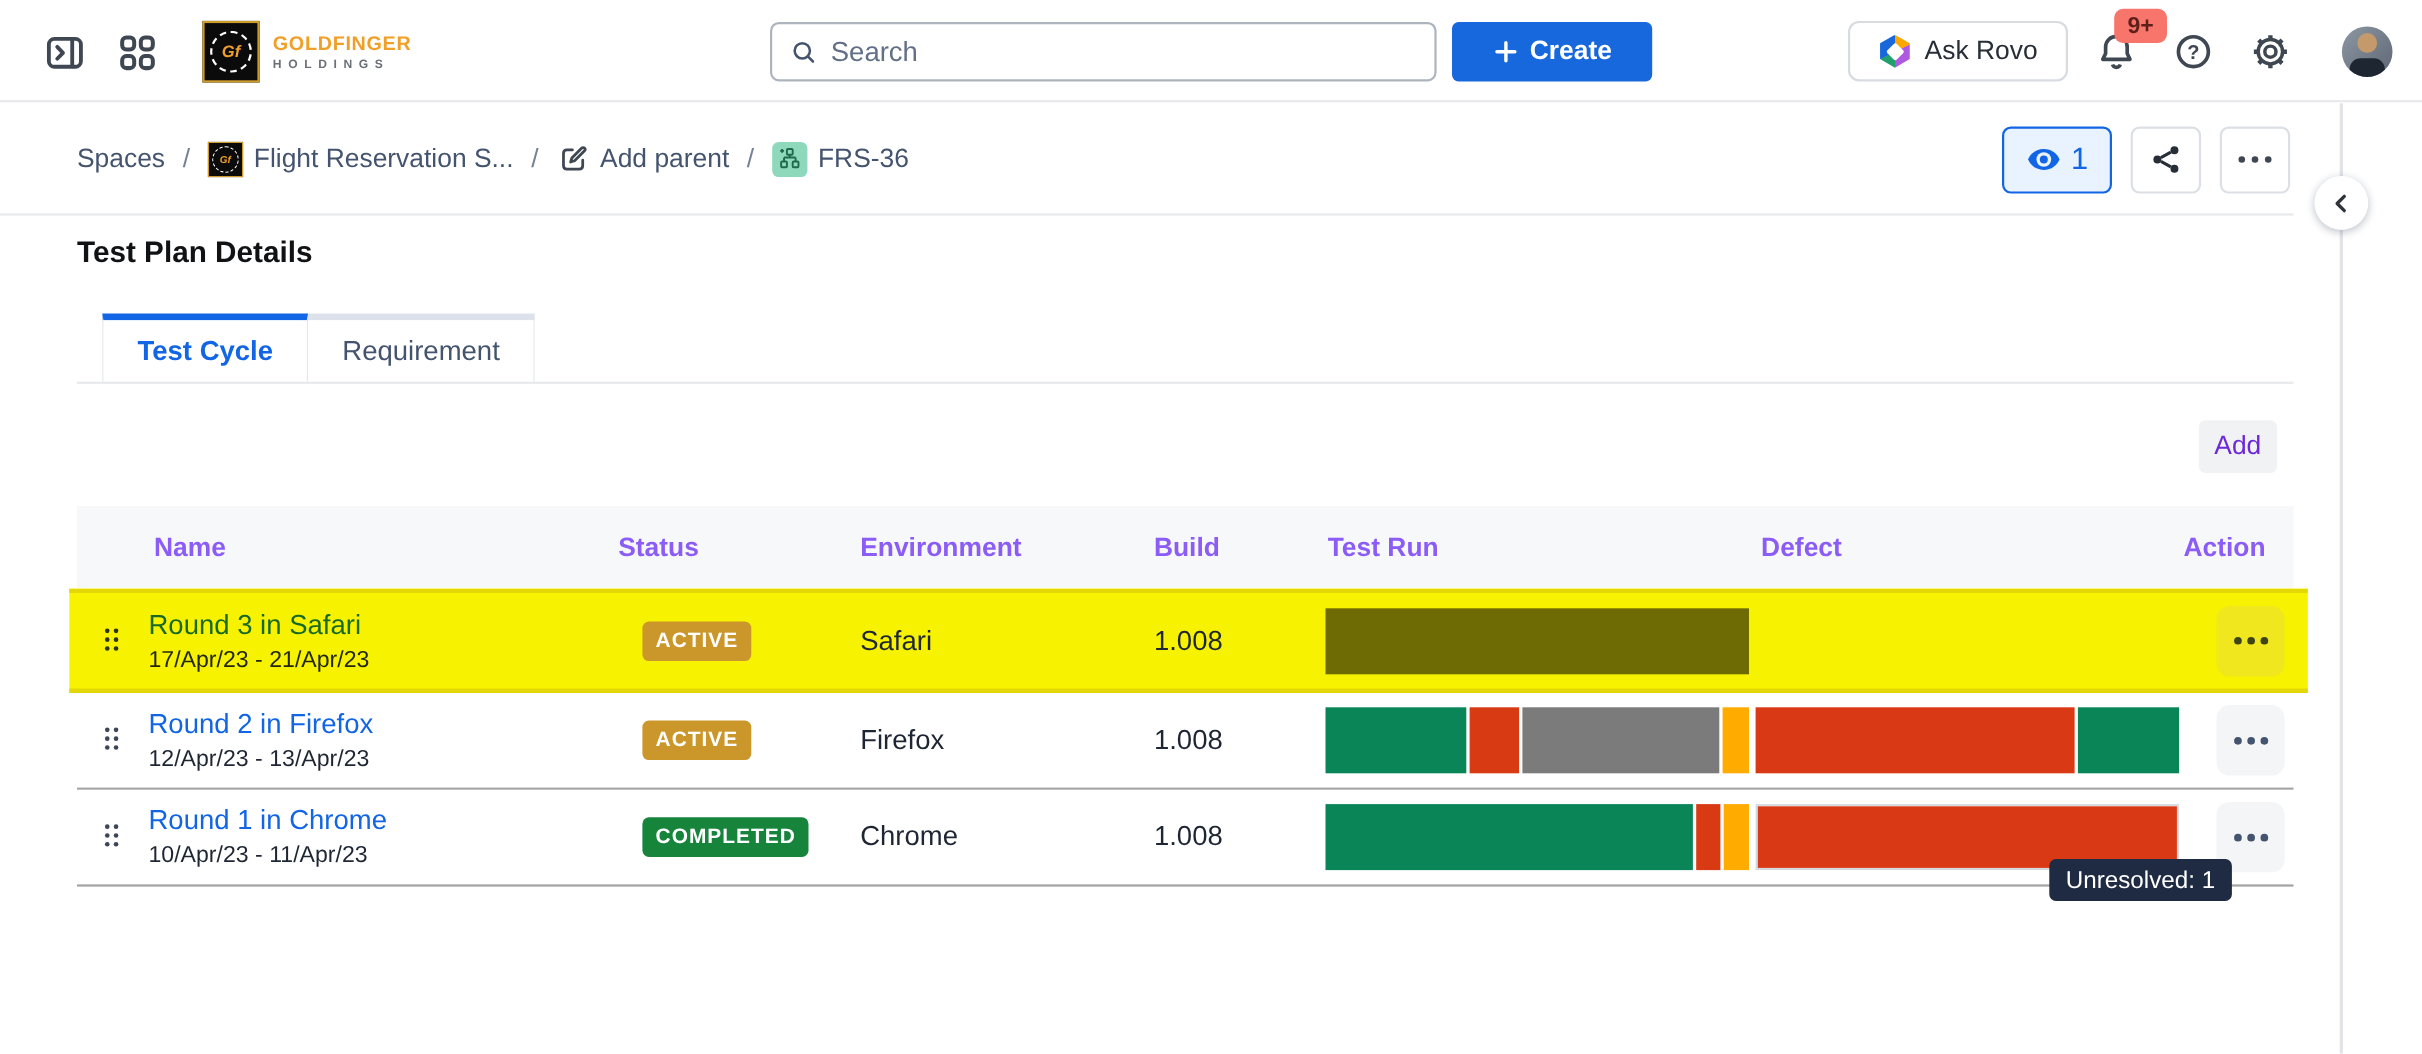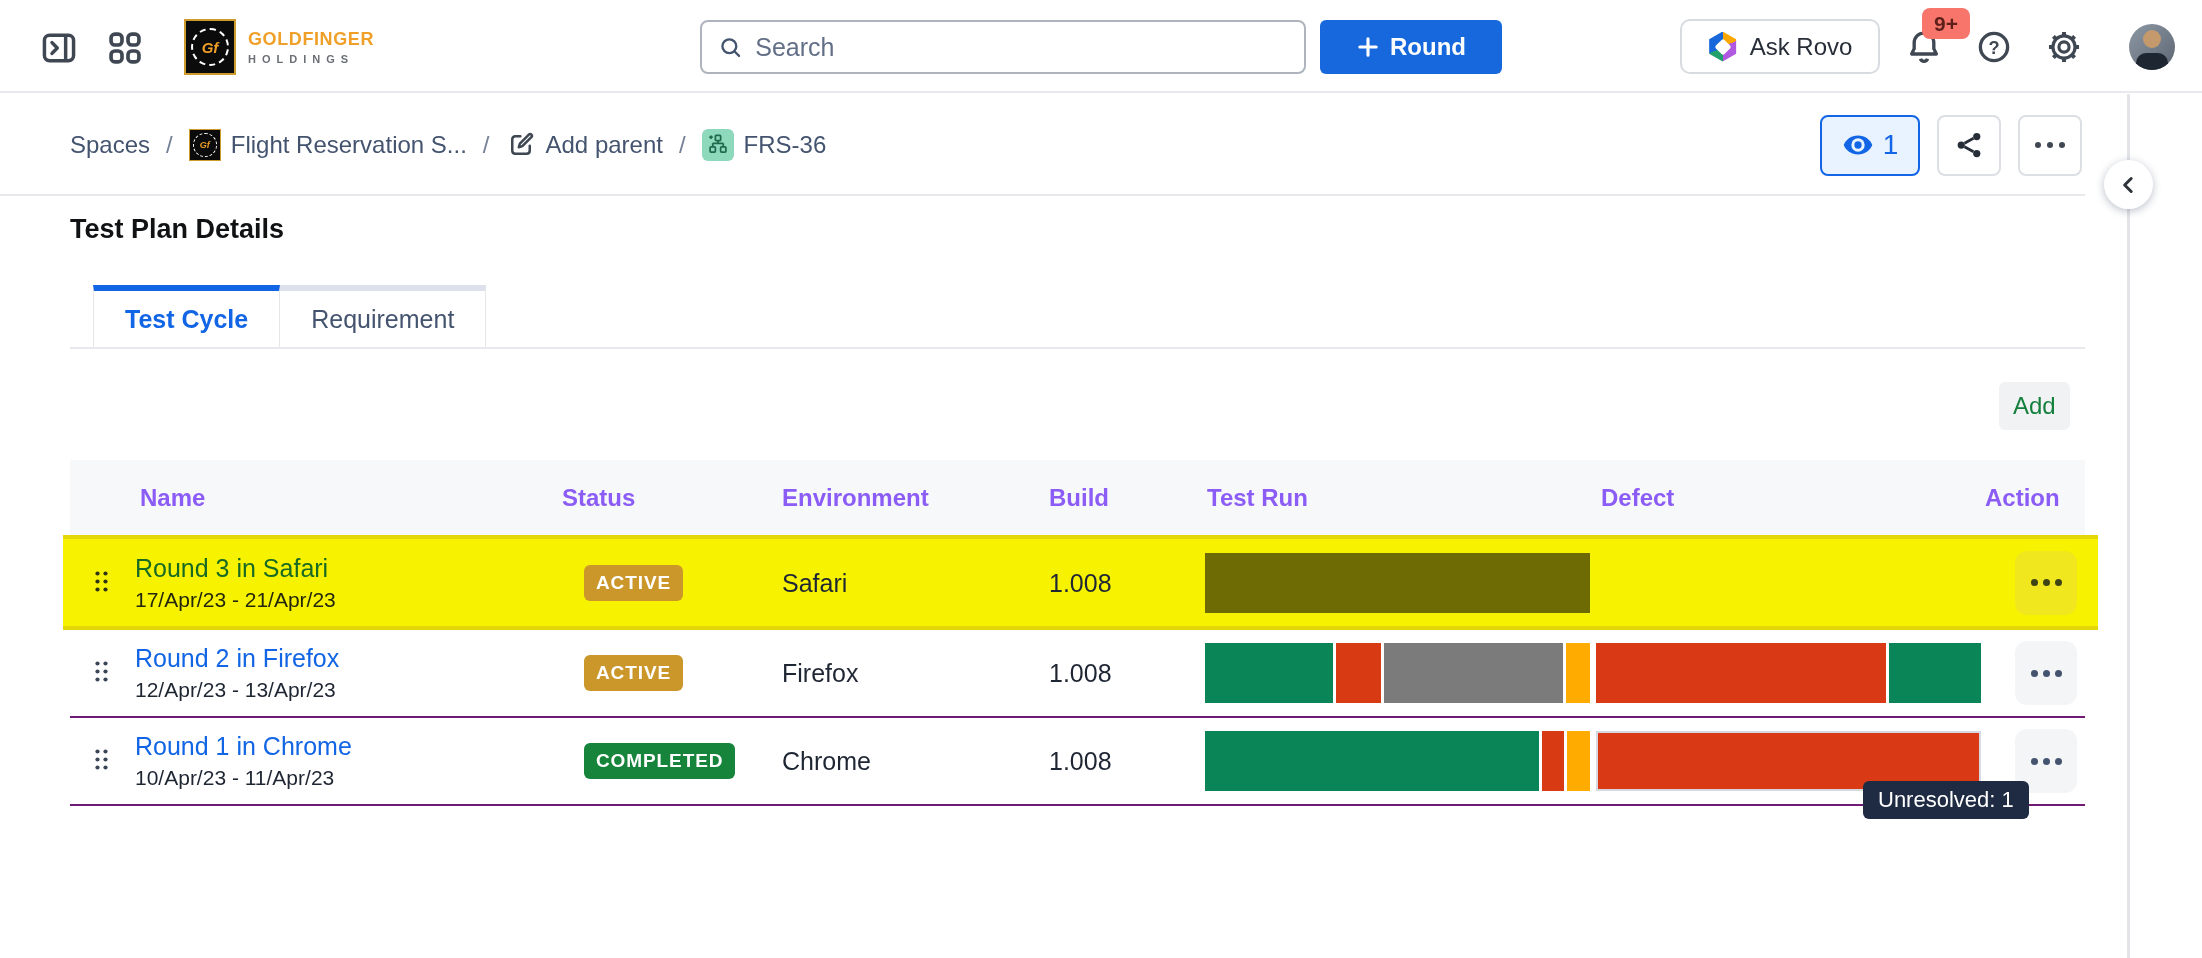--- a/index.html
+++ b/index.html
@@ -61,27 +61,27 @@
 
   
   .page-title { position:absolute; left:70px; top:214px; font-size:27px; font-weight:700; color:#101214; }
   .tabs { position:absolute; left:93px; top:285px; display:flex; }
   .tab { height:62px; padding:0 31px; display:flex; align-items:center; font-size:25px; background:#fff; border:1px solid #E5E7EA; border-bottom:none; cursor:pointer; font-family:inherit; }
   .tab + .tab { border-left:none; }
   .tab.active { border-top:6px solid var(--accent,#1265E4); color:var(--accent,#1265E4); font-weight:700; }
   .tab.inactive { border-top:6px solid #DCE1EB; color:#44546F; }
   .tabs-divider { position:absolute; left:70px; top:347px; width:2015px; height:2px; background:#E7E9EC; }
 
-  .btn-add { position:absolute; left:1999px; top:382px; height:48px; padding:0 14px; background:#F1F2F4; border:none; border-radius:6px; font-size:24px; color:#15803d; cursor:pointer; font-family:inherit; }
+  .btn-add { position:absolute; left:1999px; top:382px; height:48px; padding:0 14px; background:#F1F2F4; border:none; border-radius:6px; font-size:24px; color:#6d28d9; cursor:pointer; font-family:inherit; }
 
   
   .table { position:absolute; left:70px; top:460px; width:2015px; }
   .thead { position:relative; height:75px; background:#F7F8F9; }
   .th { position:absolute; top:50%; transform:translateY(-50%); font-size:24px; font-weight:700; color:#8b5cf6; white-space:nowrap; }
-  .trow { position:relative; height:88px; border-bottom:2px solid #701a75; background:#fff; }
+  .trow { position:relative; height:88px; border-bottom:2px solid #a3a3a3; background:#fff; }
   .trow.hl { height:95px; border-bottom:none; background:transparent; }
   .row-highlight { display:none; position:absolute; left:-7px; right:-13px; top:0; bottom:0; background:var(--highlight,#F7F300); box-shadow:inset 0 4px 0 0 #E3D707, inset 0 -4px 0 0 #E3D707; }
   .trow.hl .row-highlight { display:block; }
   .cell { position:absolute; z-index:1; }
   .c-drag { left:24px; top:50%; transform:translateY(-50%); cursor:grab; background:none; border:none; }
   .c-name { left:65px; top:50%; transform:translateY(-50%); }
   .r-name { font-size:25px; color:var(--accent,#1265E4); text-decoration:none; cursor:pointer; display:block; }
   .r-dates { font-size:21px; color:#1F2633; margin-top:5px; }
   .trow.hl .r-name { color:#186A23; }
   .trow.hl .r-dates { color:#23270B; }
@@ -137,21 +137,21 @@
       <svg width="27" height="27" viewBox="0 0 24 24" fill="none" stroke="#44546F" stroke-width="2.2" stroke-linecap="round">
           <circle cx="10.8" cy="10.8" r="6.6"></circle>
           <line x1="15.6" y1="15.6" x2="20" y2="20"></line>
         </svg>
       <input type="text" placeholder="Search" style="">
     </div>
     <button class="tb-item tb-create">
       <svg width="24" height="24" viewBox="0 0 20 20" fill="none" stroke="#fff" stroke-width="2.6" stroke-linecap="round">
           <path d="M10 3.2 V16.8 M3.2 10 H16.8"></path>
         </svg>
-      <span>Round</span>
+      <span>Create</span>
     </button>
     <button class="tb-item tb-rovo">
       <span class="rovo-logo"></span>
       <span>Ask Rovo</span>
     </button>
     <button class="tb-item tb-bell">
       <svg width="38" height="38" viewBox="0 0 24 24" fill="none" stroke="#3F4752" stroke-width="2.1" stroke-linejoin="round">
           <path d="M12 3.2 c-3.5 0-6.2 2.7-6.2 6.2 v3.6 l-1.6 3.4 h15.6 l-1.6-3.4 V9.4 C18.2 5.9 15.5 3.2 12 3.2 Z"></path>
           <path d="M9.8 19.4 a2.3 2.3 0 0 0 4.4 0"></path>
         </svg>

